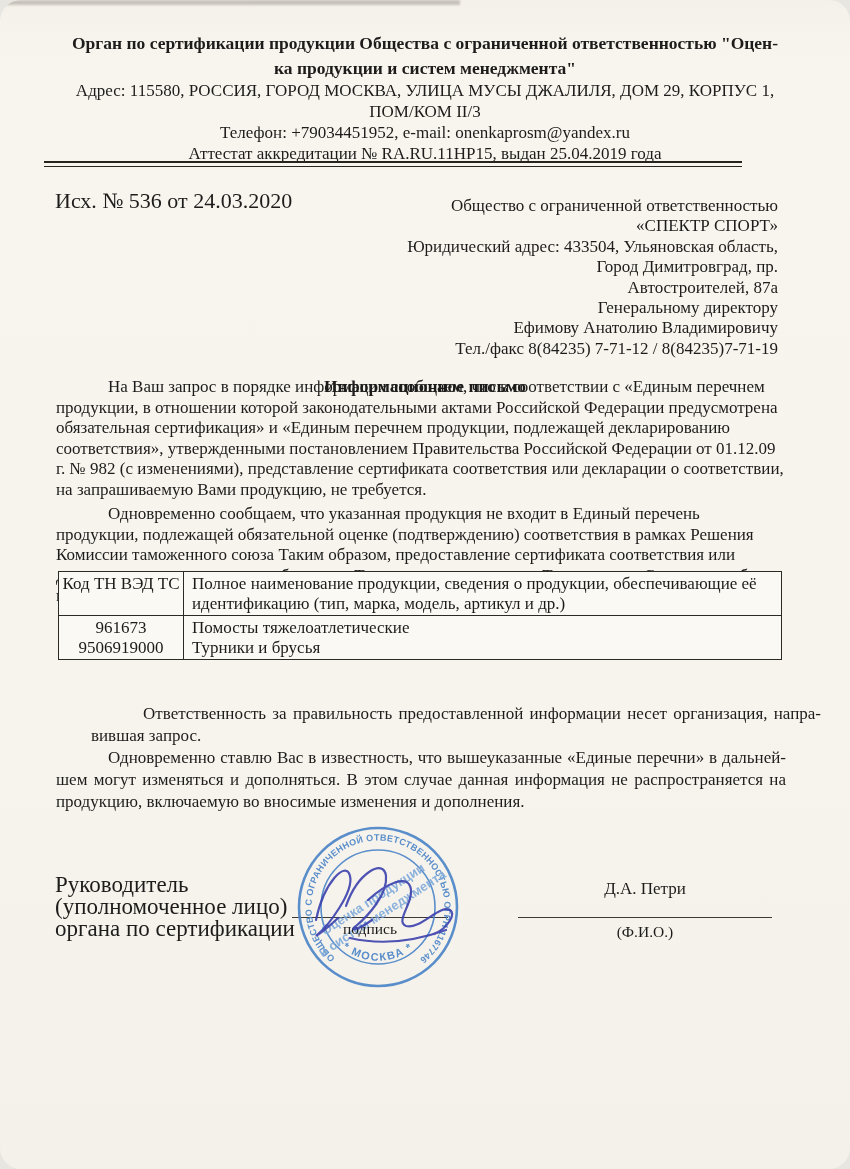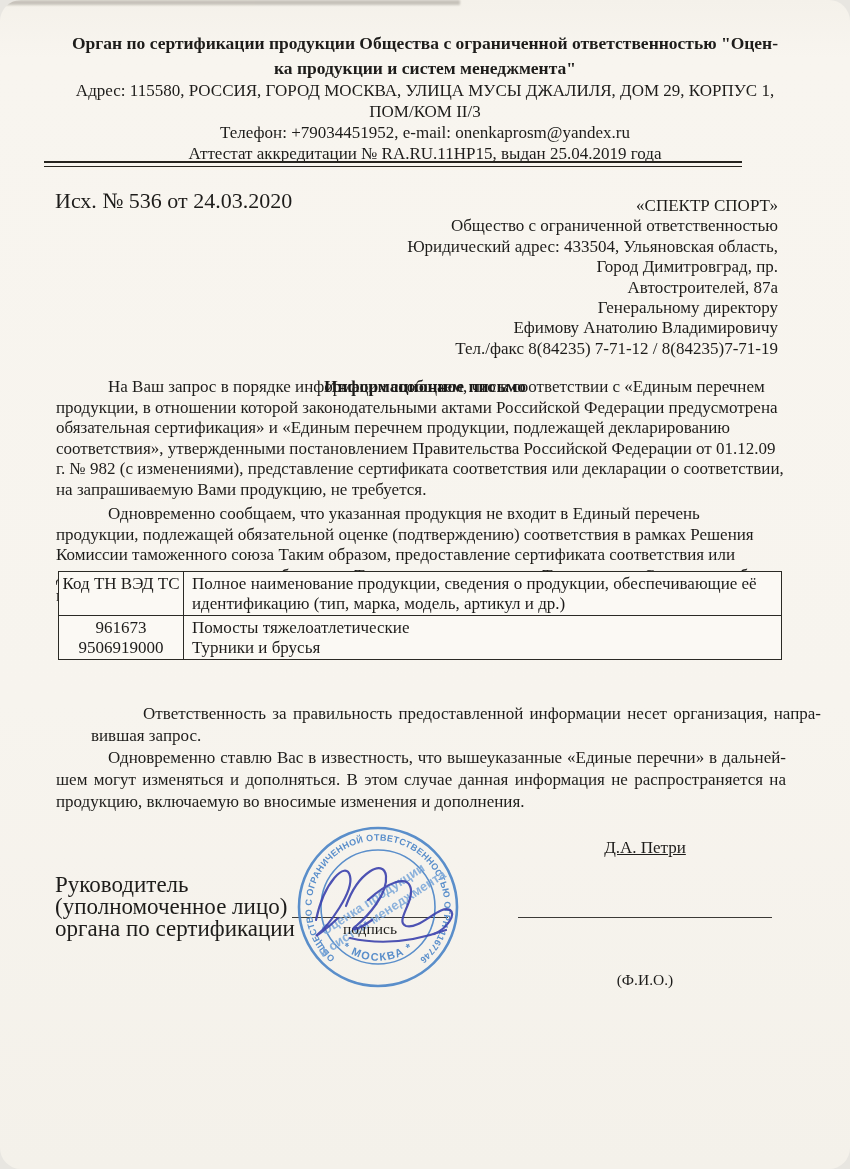--- a/index.html
+++ b/index.html
@@ -41,26 +41,26 @@
   table.doc-table td { border:1.8px solid #2b2a25; padding:2px 8px;
     vertical-align:top; line-height:19.5px; background:#fbf9f4; }
   table.doc-table td.code-col { width:118px; text-align:center; padding:2px 3px; }
 
   .sig-label { position:absolute; top:874px; left:55px; width:255px;
     font-size:23px; line-height:22px; }
   .sig-line-left  { position:absolute; top:917px; left:292px; width:156px;
     border-top:1.6px solid #3b3a36; z-index:1; }
   .sig-caption { position:absolute; top:920px; left:292px; width:156px;
     text-align:center; font-size:15.5px; z-index:3; }
-  .sig-name { position:absolute; top:838px; left:518px; width:254px;
-    text-align:center; font-size:17px;text-decoration:underline; }
+  .sig-name { position:absolute; top:879px; left:518px; width:254px;
+    text-align:center; font-size:17px; }
   .sig-line-right { position:absolute; top:917px; left:518px; width:254px;
     border-top:1.6px solid #3b3a36; }
   .sig-name-caption { position:absolute; top:923px; left:518px; width:254px;
-    text-align:center; font-size:15.5px;margin-top:48px; }
+    text-align:center; font-size:15.5px; }
 
   .stamp { position:absolute; top:822px; left:293px; width:170px; height:170px;
     z-index:2; opacity:.92; }
   .stamp text { font-family:"Liberation Sans","DejaVu Sans",sans-serif; }
   .scrawl { position:absolute; top:842px; left:298px; width:165px; height:112px;
     z-index:4; }
 </style>
 </head>
 <body>
 
@@ -77,22 +77,22 @@
     <div>ПОМ/КОМ II/3</div>
     <div>Телефон: +79034451952, e-mail: onenkaprosm@yandex.ru</div>
     <div>Аттестат аккредитации № RA.RU.11НР15, выдан 25.04.2019 года</div>
   </div>
 
   <div class="rule"></div>
 
   <div class="ref">Исх. № 536 от 24.03.2020</div>
 
   <div class="recipient">
+    <div>Общество с ограниченной ответственностью</div>
     <div>«СПЕКТР СПОРТ»</div>
-    <div>Общество с ограниченной ответственностью</div>
     <div>Юридический адрес: 433504, Ульяновская область,</div>
     <div>Город Димитровград, пр.</div>
     <div>Автостроителей, 87а</div>
     <div>Генеральному директору</div>
     <div>Ефимову Анатолию Владимировичу</div>
     <div>Тел./факс 8(84235) 7-71-12 / 8(84235)7-71-19</div>
   </div>
 
   <div class="letter-title">Информационное письмо</div>
 

